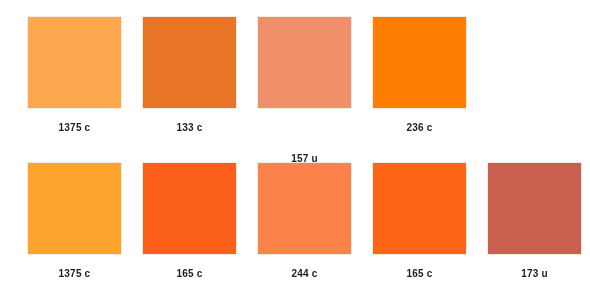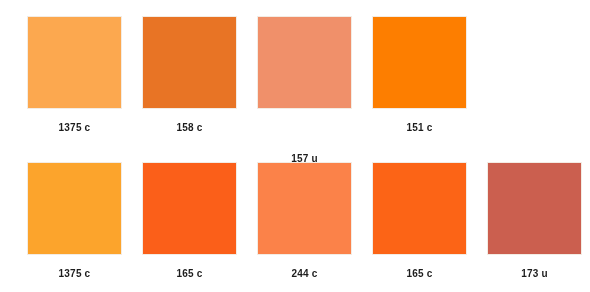--- a/index.html
+++ b/index.html
@@ -70,32 +70,32 @@
 
   <div class="swatch-row" id="swatch-row-top">
 
     <div class="swatch-cell">
       <div class="swatch-chip" style="background-color: rgb(252, 168, 79); border-color: rgb(243, 236, 228);"></div>
       <div class="swatch-label" style="color: rgb(29, 29, 29);">1375 c</div>
     </div>
 
     <div class="swatch-cell">
       <div class="swatch-chip" style="background-color: rgb(232, 116, 37); border-color: rgb(243, 236, 228);"></div>
-      <div class="swatch-label" style="color: rgb(29, 29, 29);">158 c</div>
+      <div class="swatch-label" style="color: rgb(29, 29, 29);">133 c</div>
     </div>
 
     <div class="swatch-cell">
       <div class="swatch-chip" style="background-color: rgb(240, 144, 106); border-color: rgb(243, 236, 228);"></div>
       <div class="swatch-label" style="color: rgb(29, 29, 29); margin-top: 44px;">157 u</div>
     </div>
 
 
     <div class="swatch-cell">
       <div class="swatch-chip" style="background-color: rgb(253, 126, 0); border-color: rgb(243, 236, 228);"></div>
-      <div class="swatch-label" style="color: rgb(29, 29, 29);">151 c</div>
+      <div class="swatch-label" style="color: rgb(29, 29, 29);">236 c</div>
     </div>
 
   </div>
 
   <div class="swatch-row" id="swatch-row-bottom">
 
     <div class="swatch-cell">
       <div class="swatch-chip" style="background-color: rgb(252, 164, 44); border-color: rgb(243, 236, 228);"></div>
       <div class="swatch-label" style="color: rgb(29, 29, 29);">1375 c</div>
     </div>

